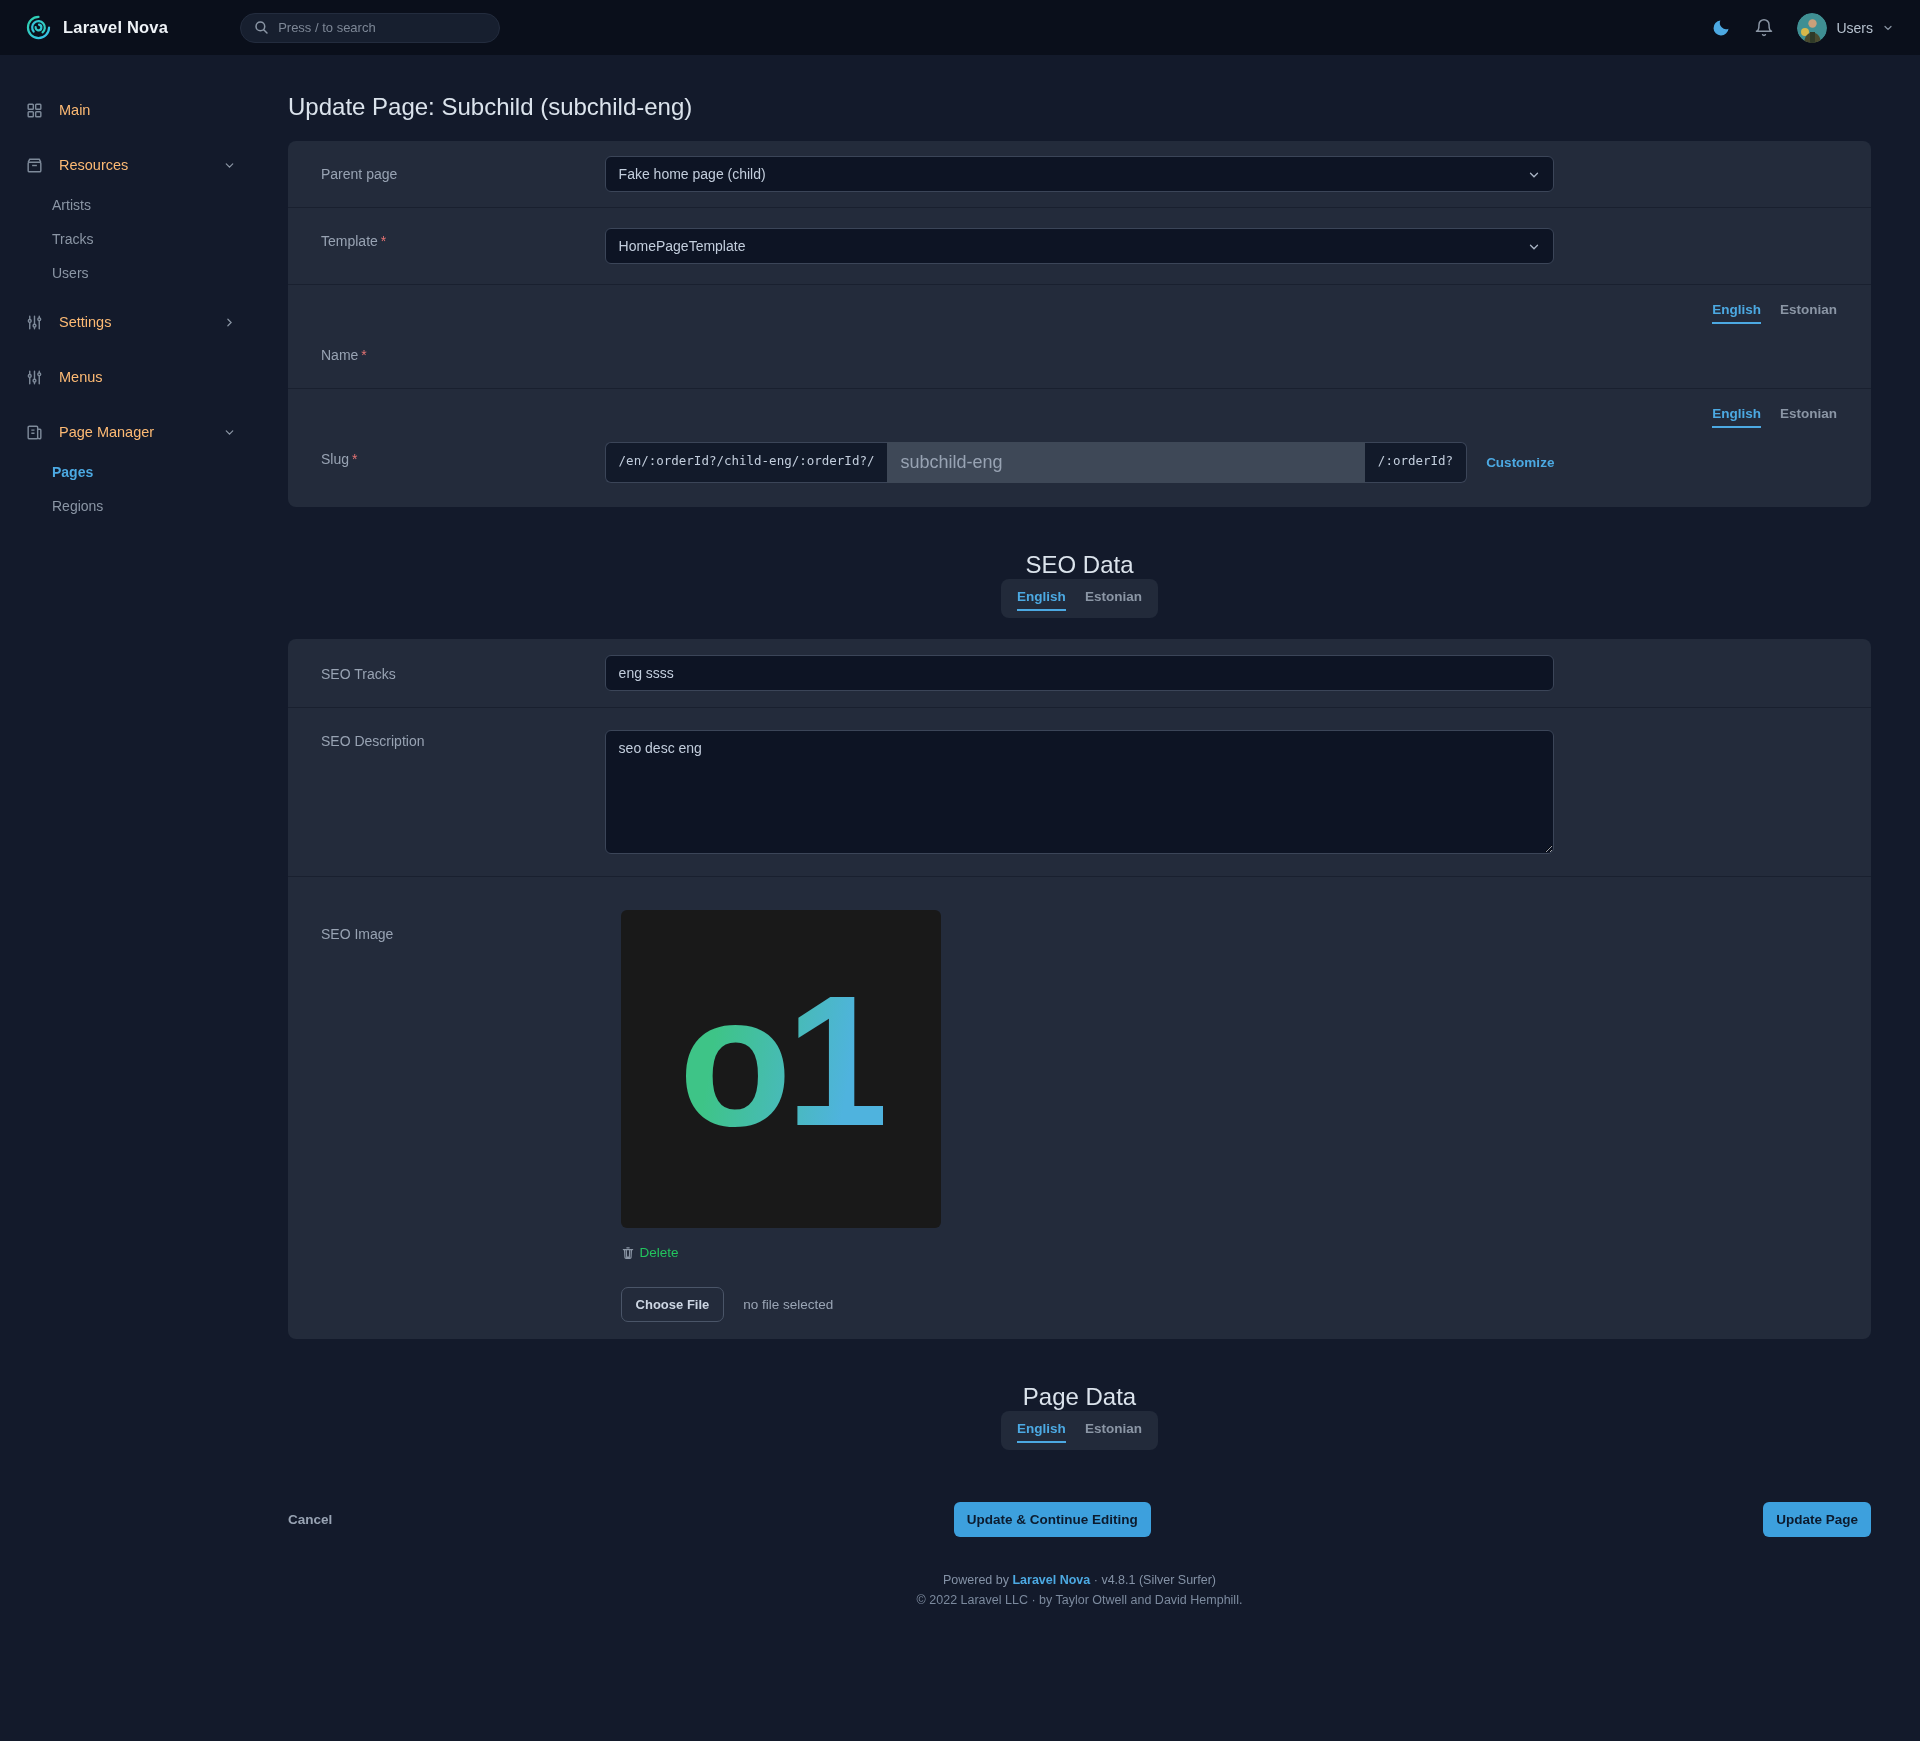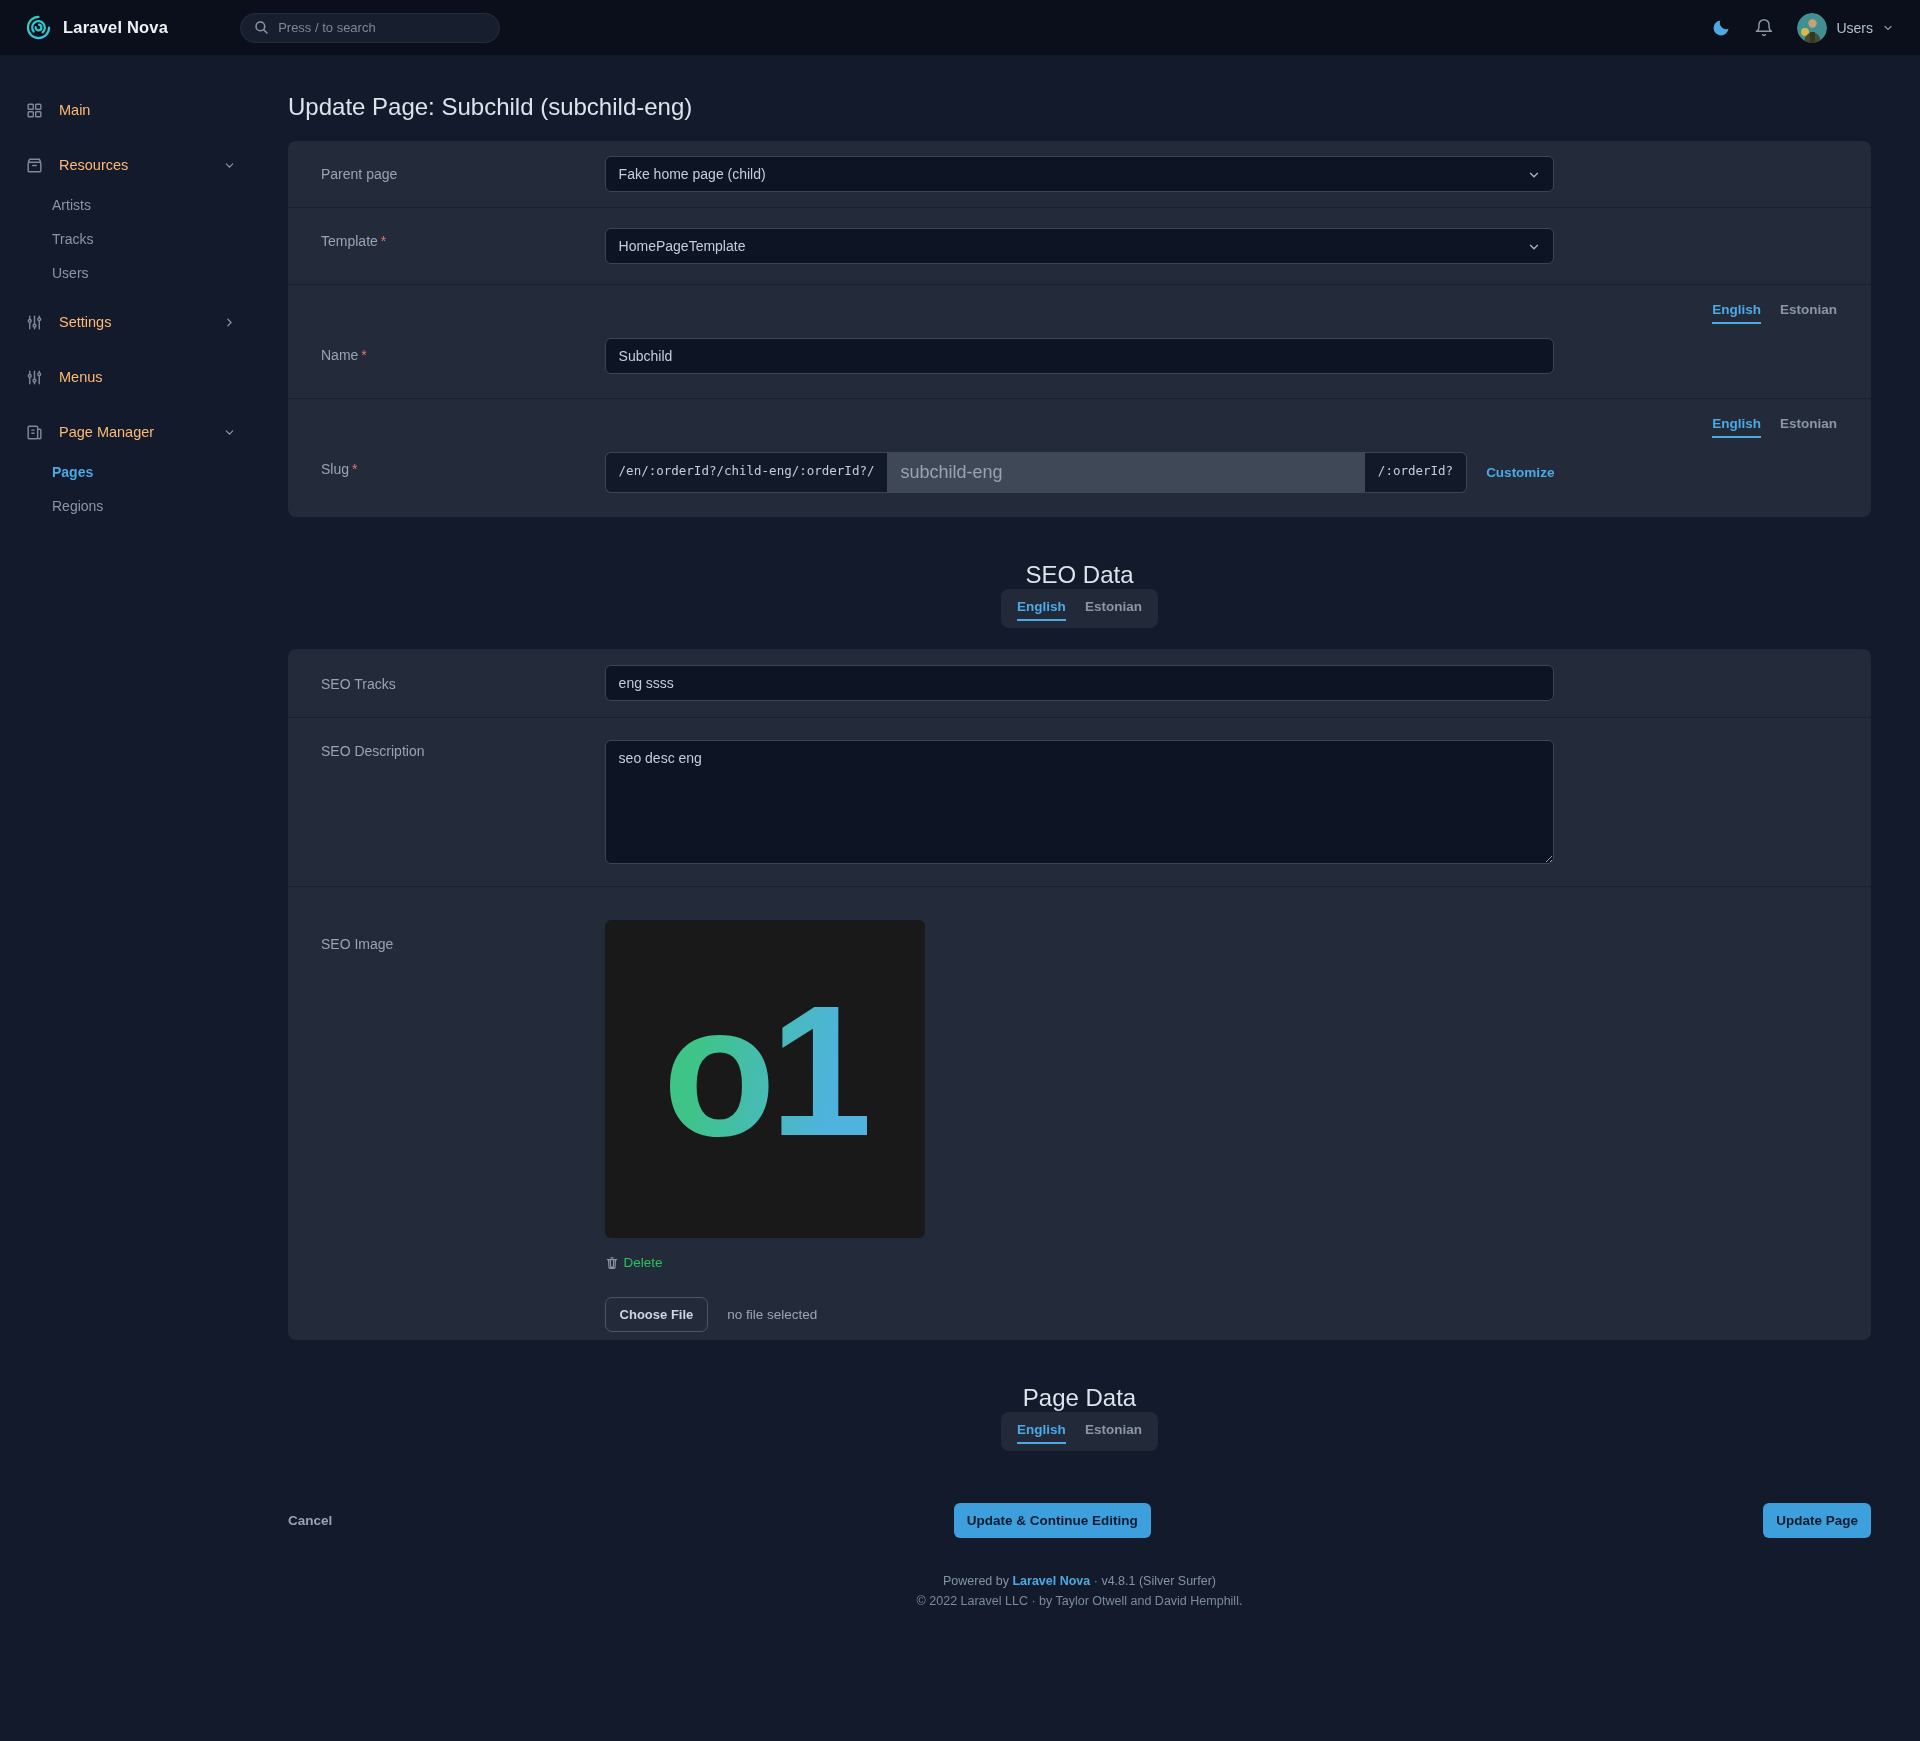--- a/index.html
+++ b/index.html
@@ -343,23 +343,20 @@
 
       <div class="prow-block">
         <div class="row-tabs">
           <span class="tab active">English</span>
           <span class="tab">Estonian</span>
         </div>
         <div class="prow" style="border-top:0;">
           <div class="cell-label" style="padding-top:18px;">
             <label><span>Name</span><span class="req">*</span></label>
           </div>
-          <div class="cell-field">
-            <input class="text-input" type="text" value="Subchild" style="">
-          </div>
         </div>
       </div>
 
       <div class="prow-block">
         <div class="row-tabs">
           <span class="tab active">English</span>
           <span class="tab">Estonian</span>
         </div>
         <div class="prow" style="border-top:0;">
           <div class="cell-label" style="padding-top:18px;">
@@ -403,21 +400,21 @@
         </div>
         <div class="cell-field" style="padding:22px 0;">
           <textarea class="textarea" style="">seo desc eng</textarea>
         </div>
       </div>
 
       <div class="prow">
         <div class="cell-label" style="padding-top:48px;">
           <label>SEO Image</label>
         </div>
-        <div class="cell-field seo-image-cell" style="padding:33px 0 8px;">
+        <div class="cell-field seo-image-cell" style="padding:33px 0 17px;margin-left:16px;">
           <div class="seo-art">
             <span>o1</span>
           </div>
           <div class="delete-row">
             <span>
               <svg width="14" height="15" viewBox="0 0 24 24" fill="none" stroke="#8b96a5" stroke-width="2" stroke-linecap="round">
                 <path d="M4 7h16M10 4h4M9 7l.7 13h4.6L15 7M6 7l.8 13.2A1.8 1.8 0 0 0 8.6 22h6.8a1.8 1.8 0 0 0 1.8-1.8L18 7"></path>
               </svg>
             </span>
             <span>Delete</span>

